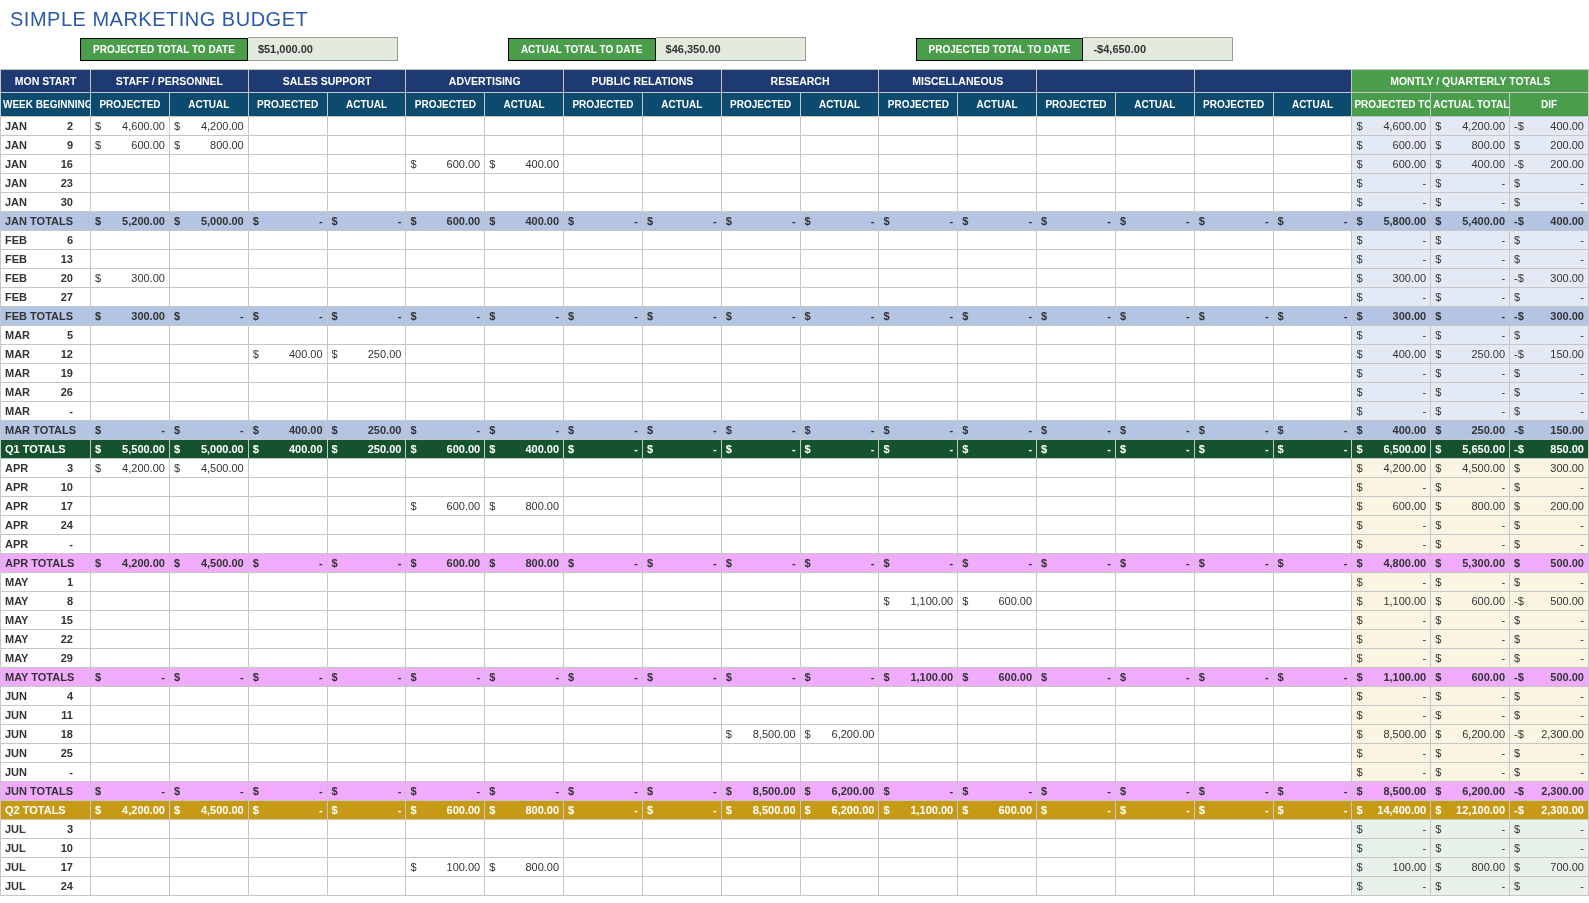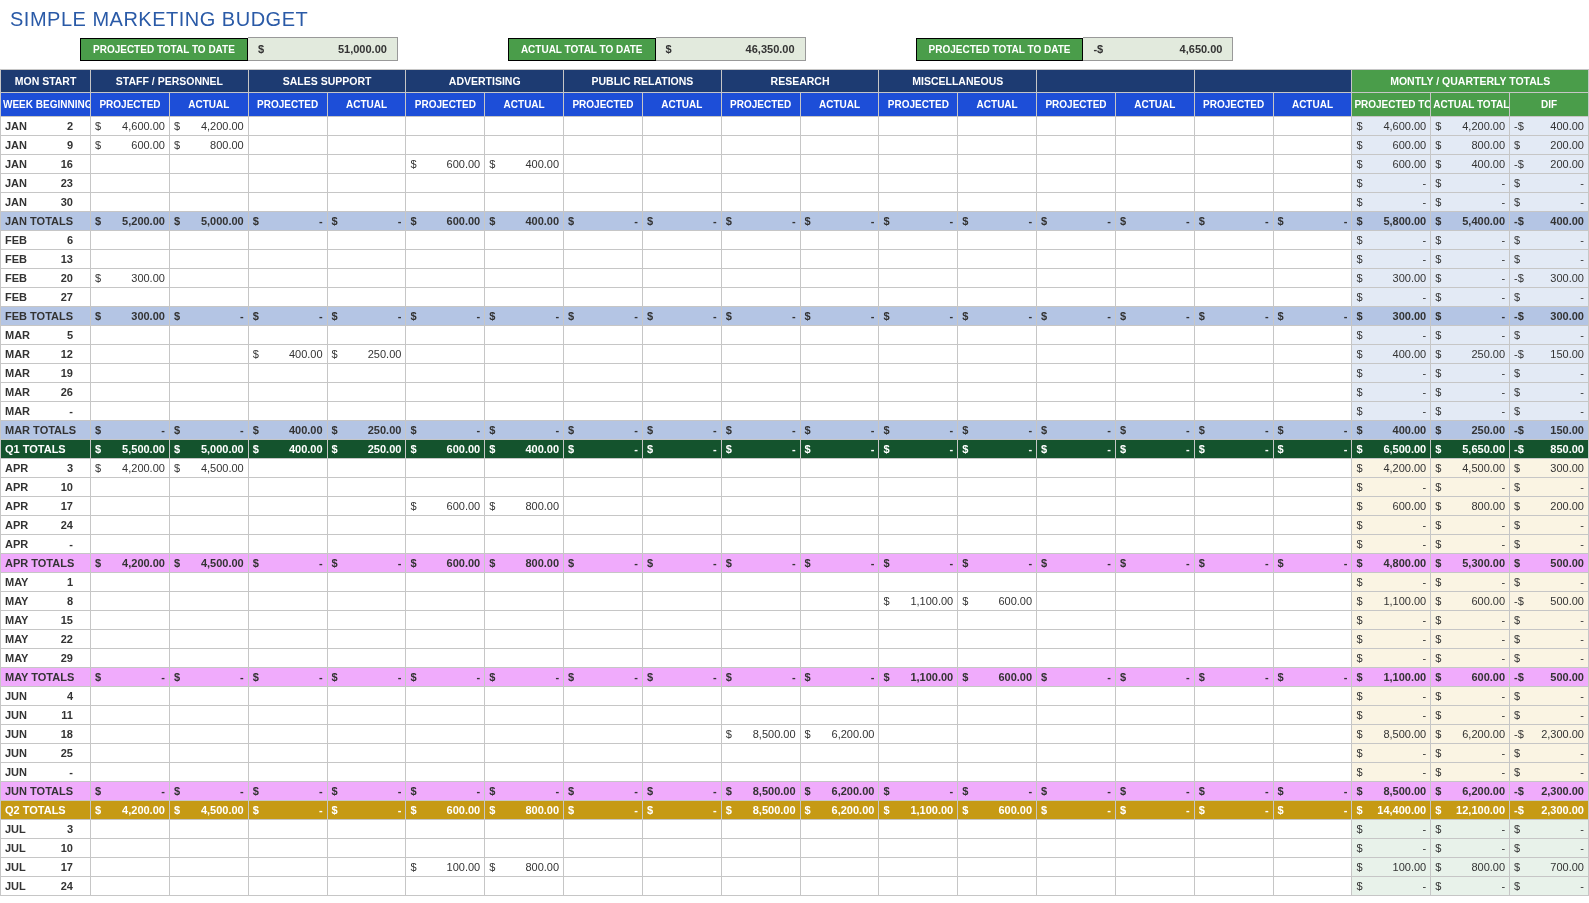--- a/index.html
+++ b/index.html
@@ -36,21 +36,21 @@
   .sum-value {
     background: #e2eadd;
     border: 1px solid #999;
     border-left: none;
     padding: 5px 10px;
     font-weight: bold;
     display: flex;
     min-width: 150px;
   }
   .sum-value .cur { flex: 0 0 auto; }
-  .sum-value .amt { flex: 1; text-align: right; }
+  .sum-value .amt { flex: 1; text-align: left; }
 
   table {
     border-collapse: collapse;
     width: 100%;
     table-layout: fixed;
   }
   th, td {
     border: 1px solid #c6c6c6;
     padding: 3px 4px;
     height: 19px;
@@ -66,21 +66,21 @@
     background: #1d3b72;
     color: #fff;
     font-weight: bold;
     text-align: center;
     font-size: 10.5px;
     padding: 5px 2px;
     margin-left: 26px;
   }
   .hdr-top th.ttl { background: #4a9d4a; }
   .hdr-sub th {
-    background: #1d4ed8;
+    background: #0c4a6e;
     color: #fff;
     font-weight: bold;
     text-align: center;
     font-size: 10px;
     padding: 6px 2px;
   }
   .hdr-sub th.ttl { background: #4a9d4a; }
 
   
   td.date { font-weight: bold; }

